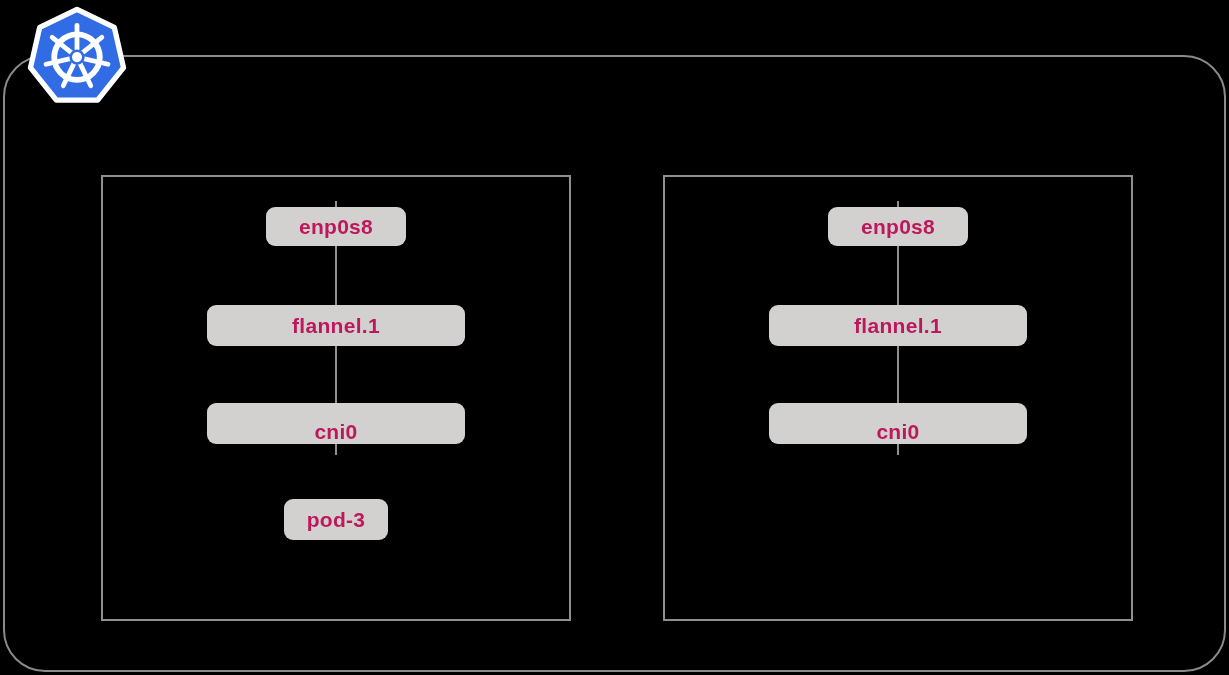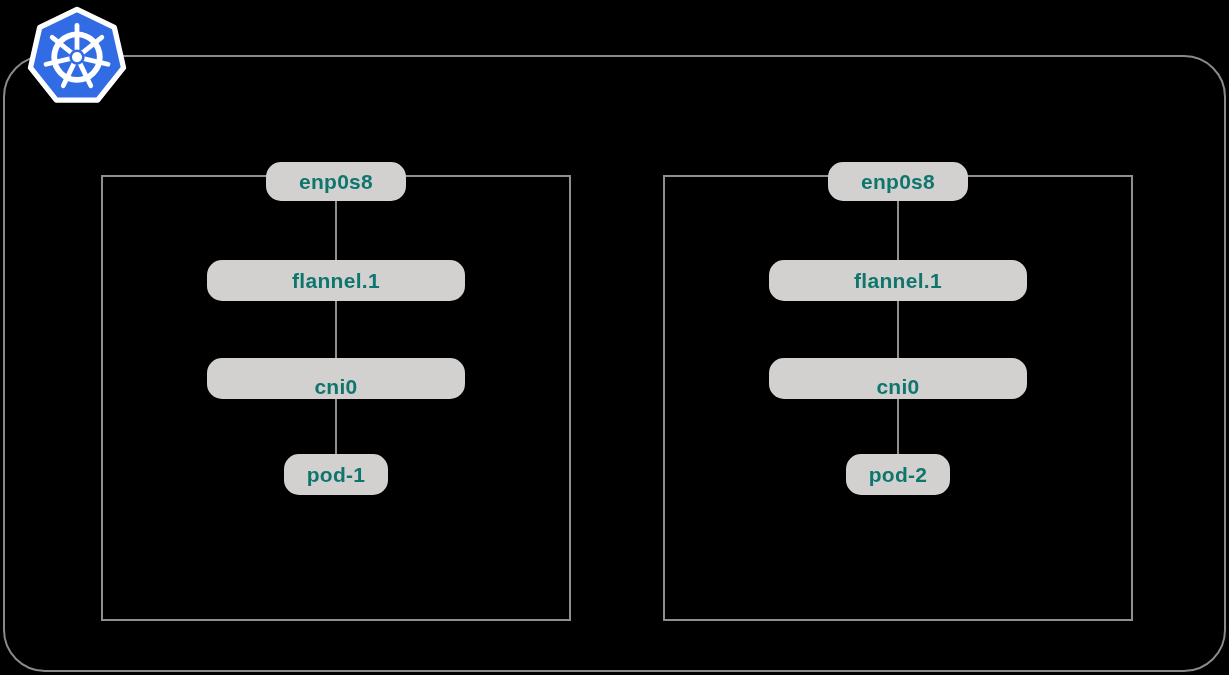--- a/index.html
+++ b/index.html
@@ -54,29 +54,30 @@
     height: 254px;
     background: #8f8f8f;
     z-index: 0;
   }
   .iface-box {
     position: absolute;
     left: 50%;
     transform: translateX(-50%);
     box-sizing: border-box;
     background: #d2d1d0;
-    border-radius: 15px;
-    color: #0f766e;
+    border-radius: 9px;
+    color: #be185d;
     font-weight: bold;
     font-size: 21px;
     letter-spacing: 0.3px;
     display: flex;
     align-items: center;
     justify-content: center;
     z-index: 2;
+    margin-top: 45px;
   }
   .box-enp     { top: -15px; width: 140px; height: 39px; }
   .box-flannel { top:  83px; width: 258px; height: 41px; }
   .box-cni     { top: 181px; width: 258px; height: 41px; align-items: flex-end; }
   .box-pod     { top: 277px; width: 104px; height: 41px; }
 </style>
 </head>
 <body>
 
 <div class="canvas">
@@ -103,33 +104,30 @@
     <div class="iface-box box-enp">
       <span>enp0s8</span>
     </div>
     <div class="iface-box box-flannel">
       <span>flannel.1</span>
     </div>
     <div class="iface-box box-cni">
       <span>cni0</span>
     </div>
     <div class="iface-box box-pod">
-      <span>pod-1</span>
+      <span>pod-3</span>
     </div>
   </div>
 
   <div class="node-rect right">
     <div class="connector"></div>
     <div class="iface-box box-enp">
       <span>enp0s8</span>
     </div>
     <div class="iface-box box-flannel">
       <span>flannel.1</span>
     </div>
     <div class="iface-box box-cni">
       <span>cni0</span>
     </div>
-    <div class="iface-box box-pod">
-      <span>pod-2</span>
-    </div>
   </div>
 
 </div>
 
 </body></html>

